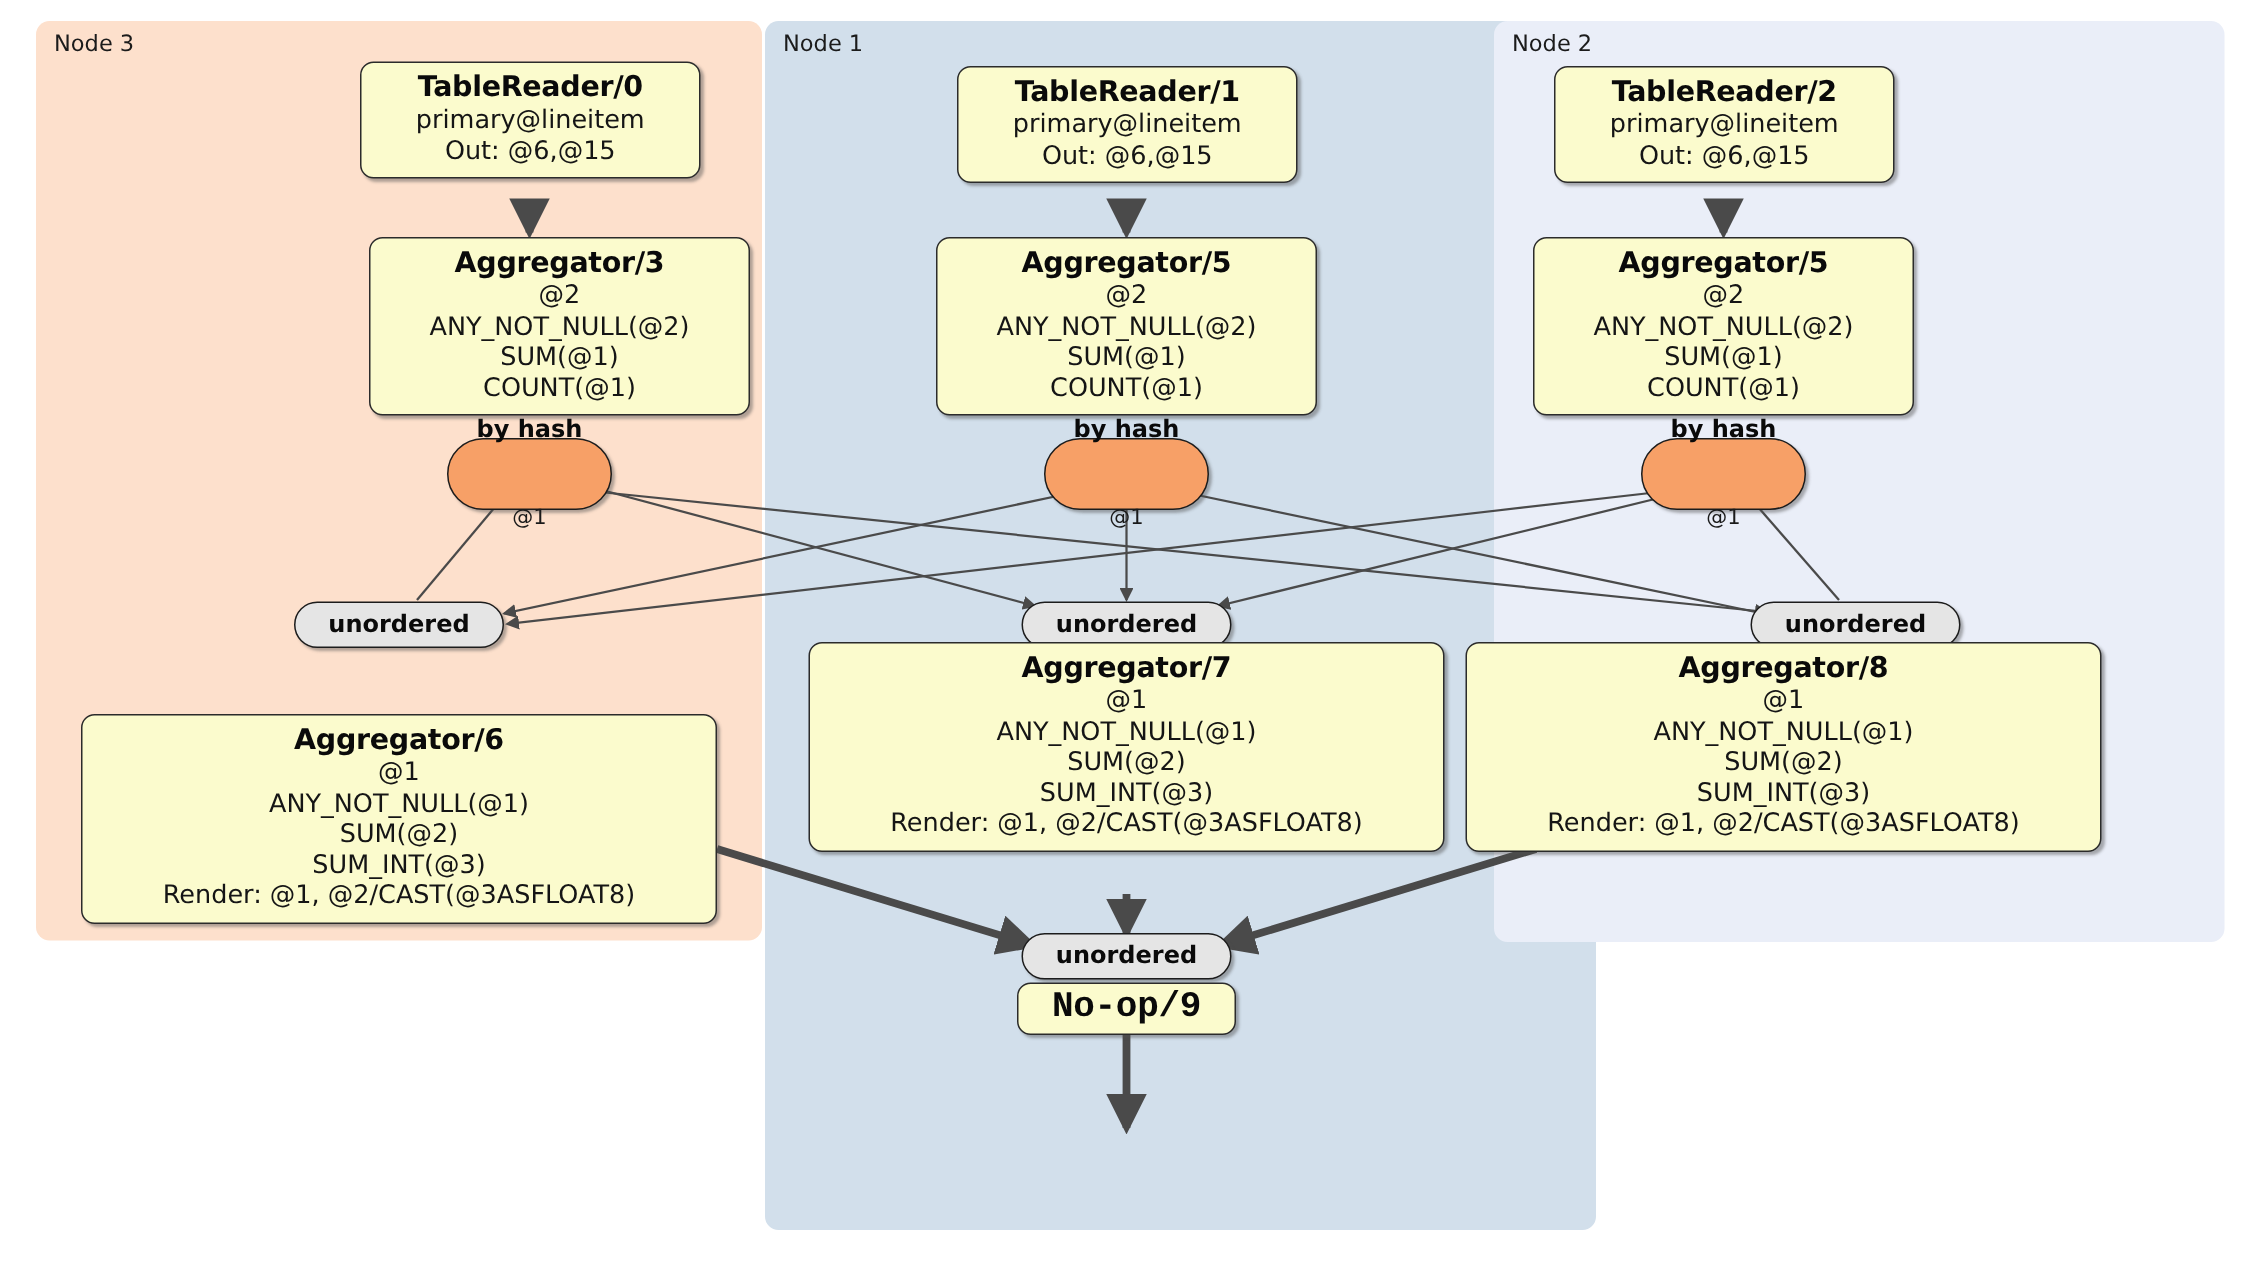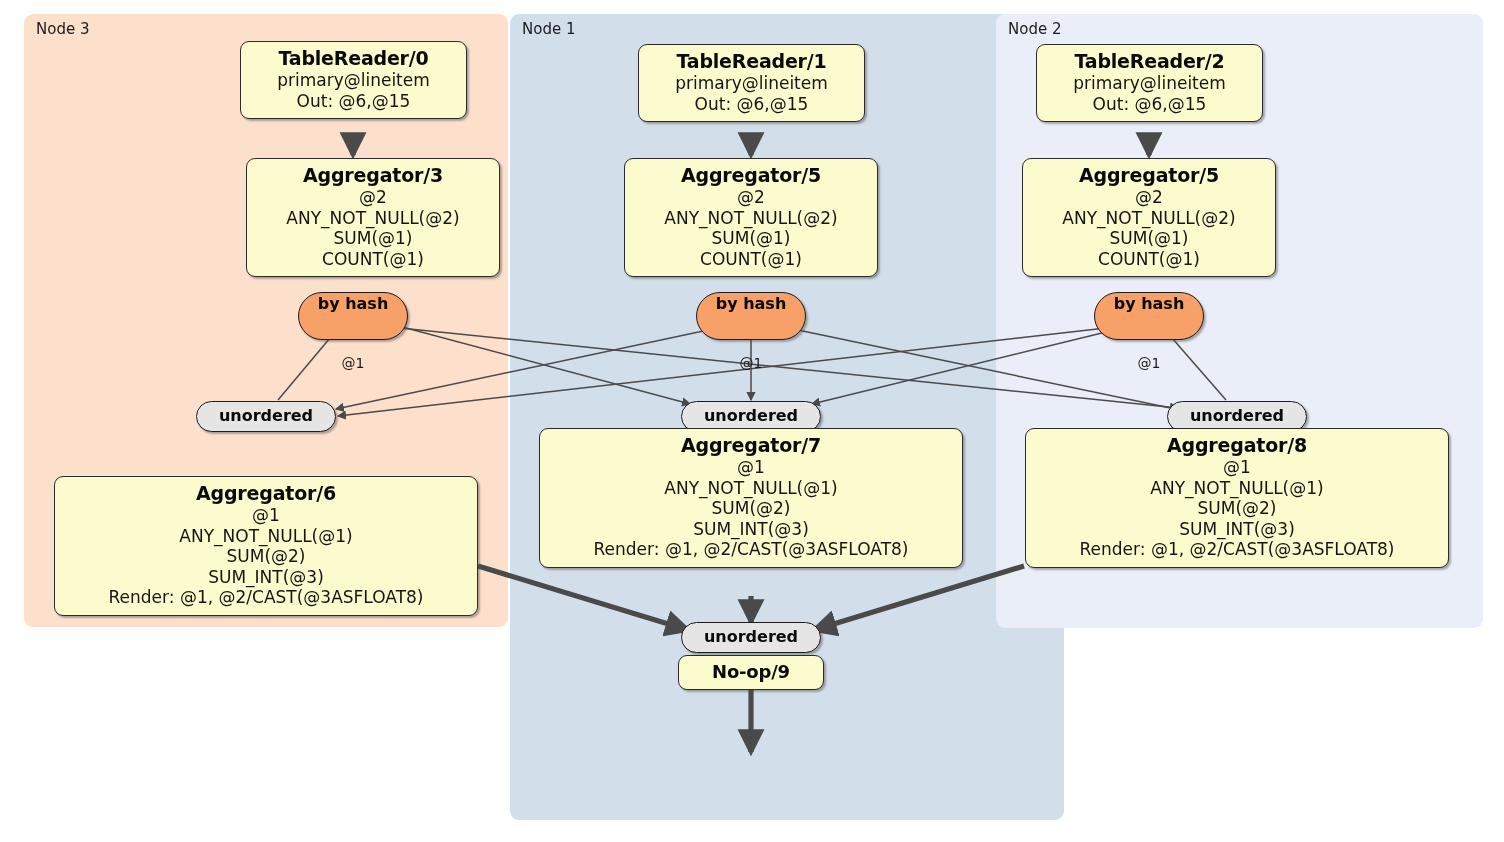--- a/index.html
+++ b/index.html
@@ -63,30 +63,30 @@
     color: #0a0a0a;
     line-height: 1.22;
     letter-spacing: -0.2px;
   }
   .opbox .line {
     font-size: 17px;
     color: #151515;
     line-height: 1.21;
     white-space: nowrap;
   }
-  .opbox.single .title { font-size: 18px; padding: 0 2px; }
+  .opbox.single .title { font-size: 24px; padding: 0 2px; font-family: Liberation Mono, monospace; }
 
   .pill {
     border-radius: 999px;
     border: 1.6px solid #1c1c1c;
     box-shadow: 2px 2px 2px rgba(80,80,80,0.45);
     display: flex;
     flex-direction: column;
     align-items: center;
-    justify-content: flex-start;
+    justify-content: center;
     gap: 41px;
   }
   .pill.hash {
     background: #f7a067;
     padding: 2px 16px 4px 16px;
   }
   .pill.hash .title {
     font-weight: bold;
     font-size: 16px;
     color: #0a0a0a;
@@ -241,21 +241,21 @@
 
   <div class="gnode opbox" style="left:539px; top:428px; width:424px;">
     <div class="title">Aggregator/7</div>
     <div class="line">@1</div>
     <div class="line">ANY_NOT_NULL(@1)</div>
     <div class="line">SUM(@2)</div>
     <div class="line">SUM_INT(@3)</div>
     <div class="line">Render: @1, @2/CAST(@3ASFLOAT8)</div>
   </div>
 
-  <div class="gnode opbox" style="left:1025px; top:428px; width:424px;align-items:center;">
+  <div class="gnode opbox" style="left:977px; top:428px; width:424px;align-items:center;">
     <div class="title">Aggregator/8</div>
     <div class="line">@1</div>
     <div class="line">ANY_NOT_NULL(@1)</div>
     <div class="line">SUM(@2)</div>
     <div class="line">SUM_INT(@3)</div>
     <div class="line">Render: @1, @2/CAST(@3ASFLOAT8)</div>
   </div>
 
   <div class="gnode pill unord" style="left:681px; top:622px; width:140px; height:31px;">
     <div class="title">unordered</div>

